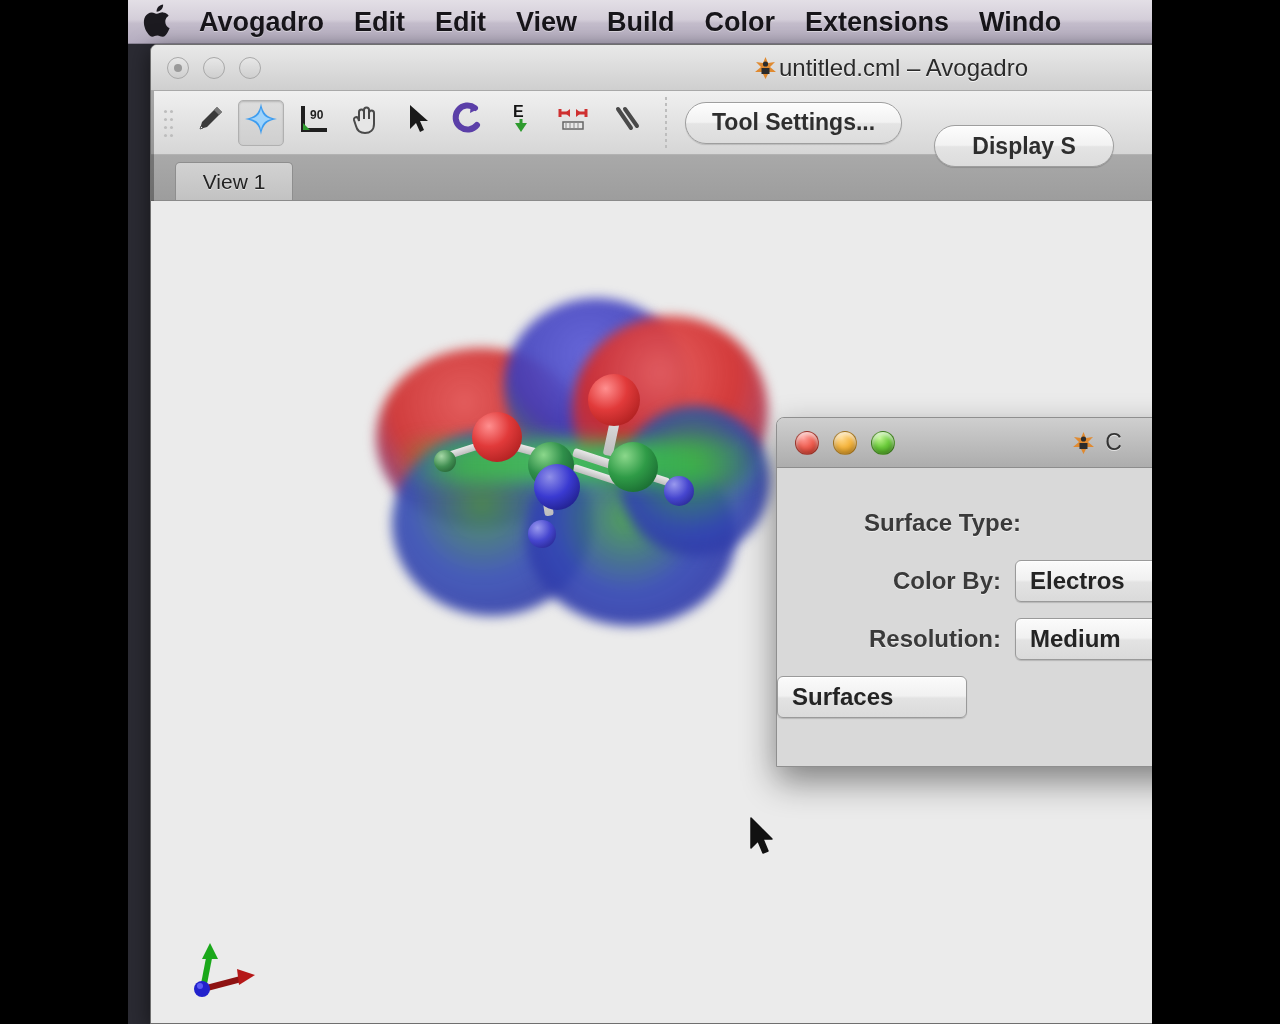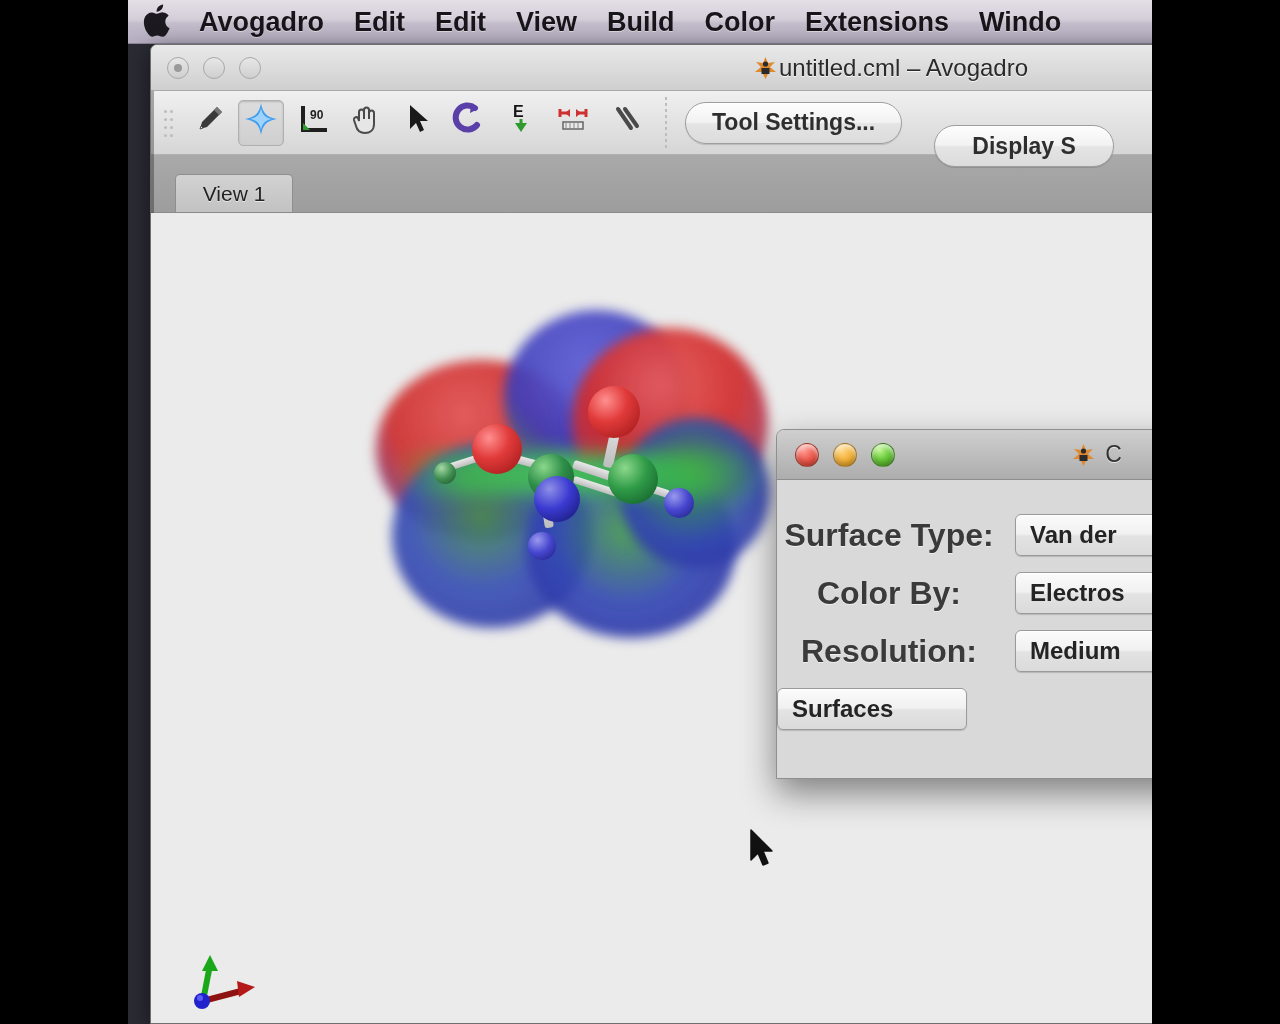--- a/index.html
+++ b/index.html
@@ -100,21 +100,21 @@
     background: linear-gradient(to bottom,#fdfdfd 0%,#f2f2f2 48%,#e4e4e4 52%,#dcdcdc 100%);
     border: 1px solid #9e9e9e;
     box-shadow: 0 1px 1px rgba(0,0,0,.14), inset 0 1px 0 #fff;
     display: flex; align-items: center; justify-content: center;
     padding: 0 26px; font-size: 23px; font-weight: bold; color: #2e2e2e;
     white-space: nowrap;
   }
 
   
   #tabbar {
-    height: 58px; width: 100%;
+    height: 46px; width: 100%;
     background: linear-gradient(to bottom,#a9a9a9,#9d9d9d);
     border-bottom: 1px solid #8a8a8a;
     display: flex; align-items: flex-end; padding-left: 24px;
   }
   .view-tab {
     height: 38px; min-width: 118px; padding: 0 20px;
     background: linear-gradient(to bottom,#d2d2d2,#c2c2c2);
     border: 1px solid #8e8e8e; border-bottom: none;
     border-top-left-radius: 5px; border-top-right-radius: 5px;
     display: flex; align-items: center; justify-content: center;
@@ -171,22 +171,22 @@
     justify-content: center; align-items: center;
     padding-left: 210px; white-space: nowrap;
     text-shadow: 0 1px 0 rgba(255,255,255,.6);
   }
   #dlg-body { padding: 26px 0 0 0; }
   .form-row {
     display: flex; align-items: center; height: 58px;
     padding-left: 0;
   }
   .form-label {
-    width: 258px; text-align: center; padding-right: 14px;
-    font-size: 32px; font-weight: bold; color: #3a3a3a;
+    width: 258px; text-align: right; padding-right: 14px;
+    font-size: 24px; font-weight: bold; color: #3a3a3a;
     text-shadow: 0 1px 0 rgba(255,255,255,.55);
     white-space: nowrap;
   }
   .combo {
     height: 42px; min-width: 190px; padding: 0 14px;
     background: linear-gradient(to bottom,#fbfbfb 0%,#f1f1f1 47%,#e3e3e3 53%,#dadada 100%);
     border: 1px solid #9a9a9a; border-radius: 6px;
     box-shadow: 0 1px 1px rgba(0,0,0,.16), inset 0 1px 0 #fff;
     display: flex; align-items: center;
     font-size: 24px; font-weight: bold; color: #242424;
@@ -423,21 +423,20 @@
                 </svg>
               </span>
               <span>C</span>
             </div>
           </div>
 
           <div id="dlg-body">
 
             <div class="form-row">
               <div class="form-label">Surface Type:</div>
-              <div class="combo">Van der </div>
             </div>
 
             <div class="form-row">
               <div class="form-label">Color By:</div>
               <div class="combo">Electros</div>
             </div>
 
             <div class="form-row">
               <div class="form-label">Resolution:</div>
               <div class="combo">Medium</div>

